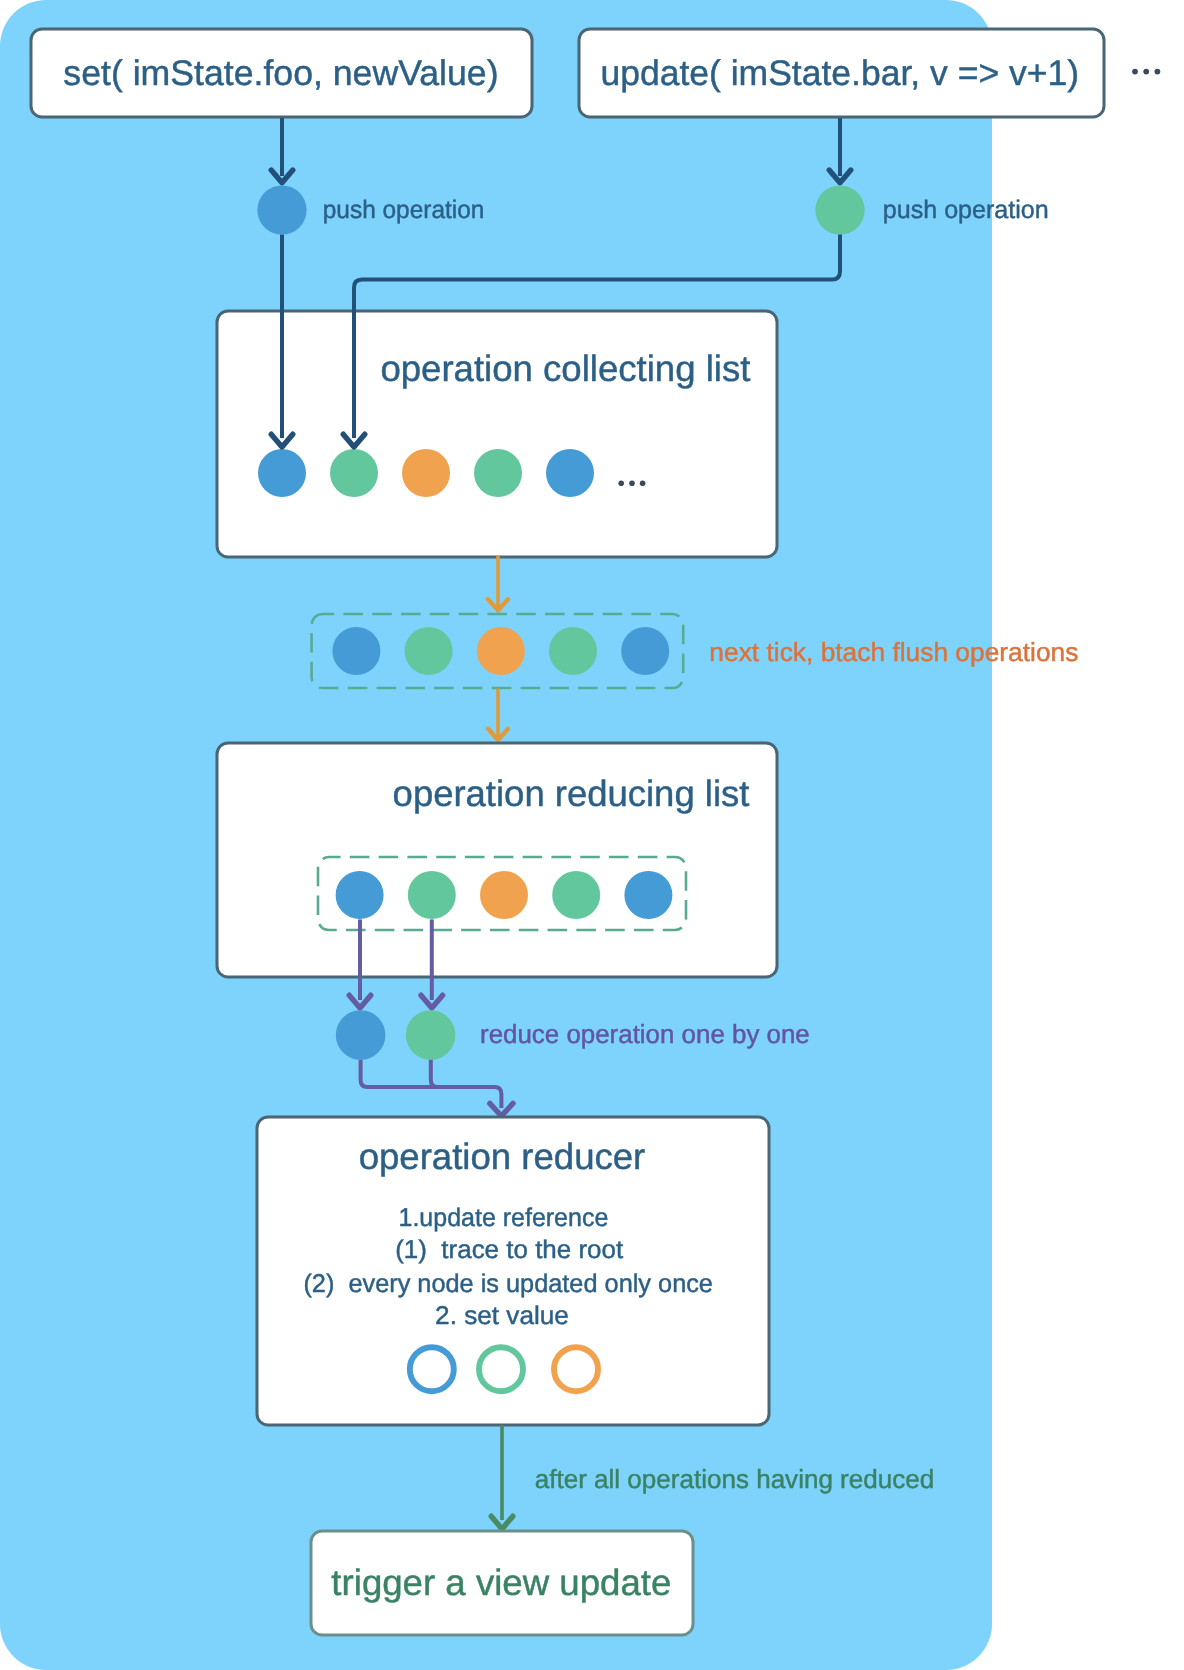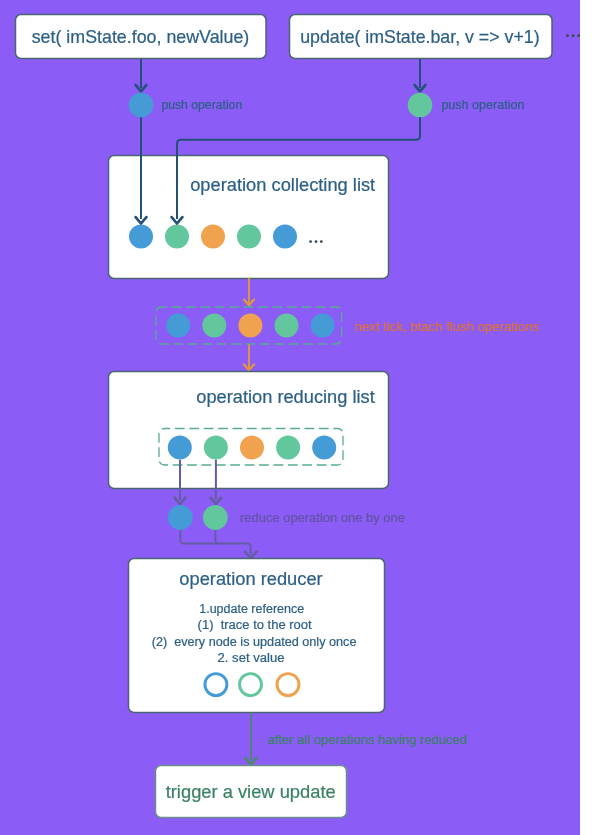--- a/index.html
+++ b/index.html
@@ -1,18 +1,18 @@
 <!DOCTYPE html>
 <html><head>
 <meta charset="utf-8">
 <style>
   html,body{margin:0;padding:0;}
   body{width:592px;height:835px;background:#ffffff;overflow:hidden;
        font-family:"Liberation Sans",sans-serif;}
-  #stage{position:relative;width:580px;height:835px;background:#8b5cf6;}
+  #stage{position:relative;width:496px;height:835px;background:#7dd3fc;border-radius:23px;}
   svg.diagram{position:absolute;left:0;top:0;width:592px;height:835px;display:block;
               shape-rendering:geometricPrecision;}
   svg text{font-family:"Liberation Sans",sans-serif;white-space:pre;
            stroke-width:0.22;paint-order:stroke fill;}
   .boxlabel{font-size:17.8px;fill:#2b5f86;stroke:#2b5f86;}
   .listtitle{font-size:18.3px;fill:#2b5f86;stroke:#2b5f86;}
   .pushlabel{font-size:12.6px;fill:#2b5f86;stroke:#2b5f86;}
   .notelabel{font-size:13.1px;}
   .reducerline{font-size:12.85px;fill:#2b5f86;stroke:#2b5f86;}
 </style>

